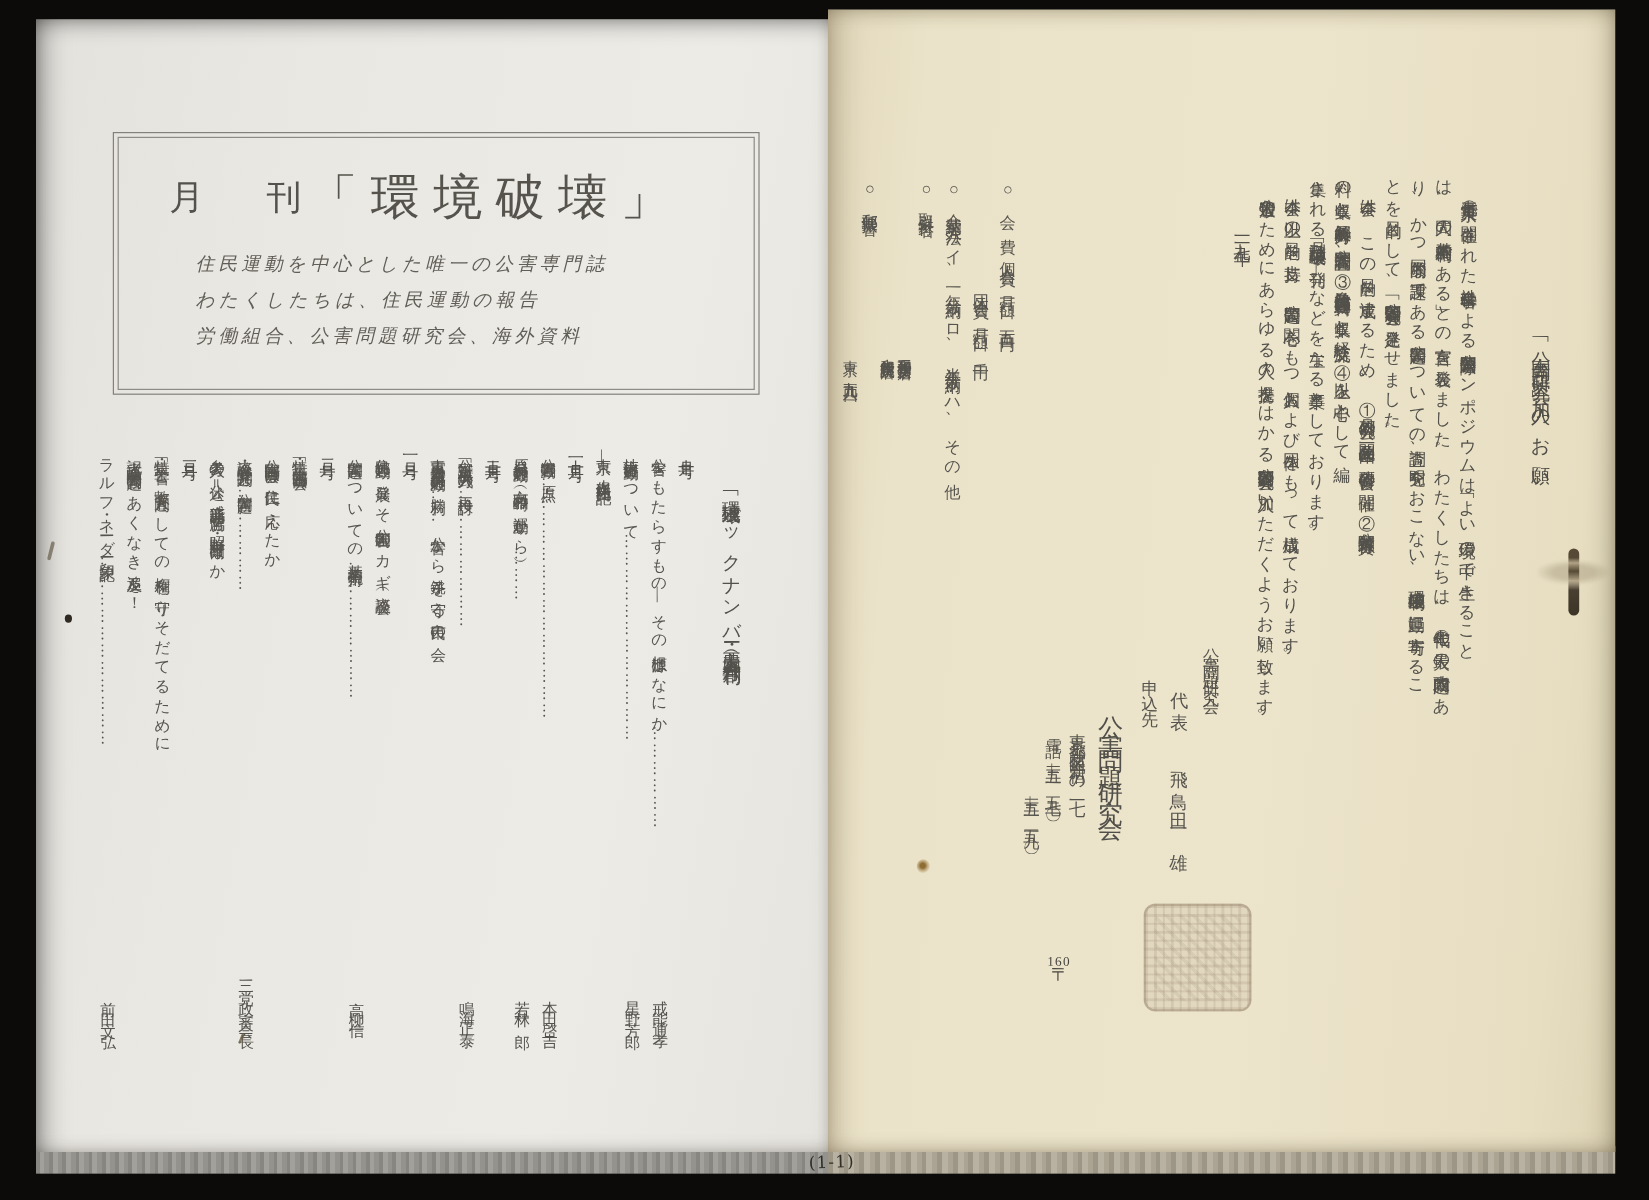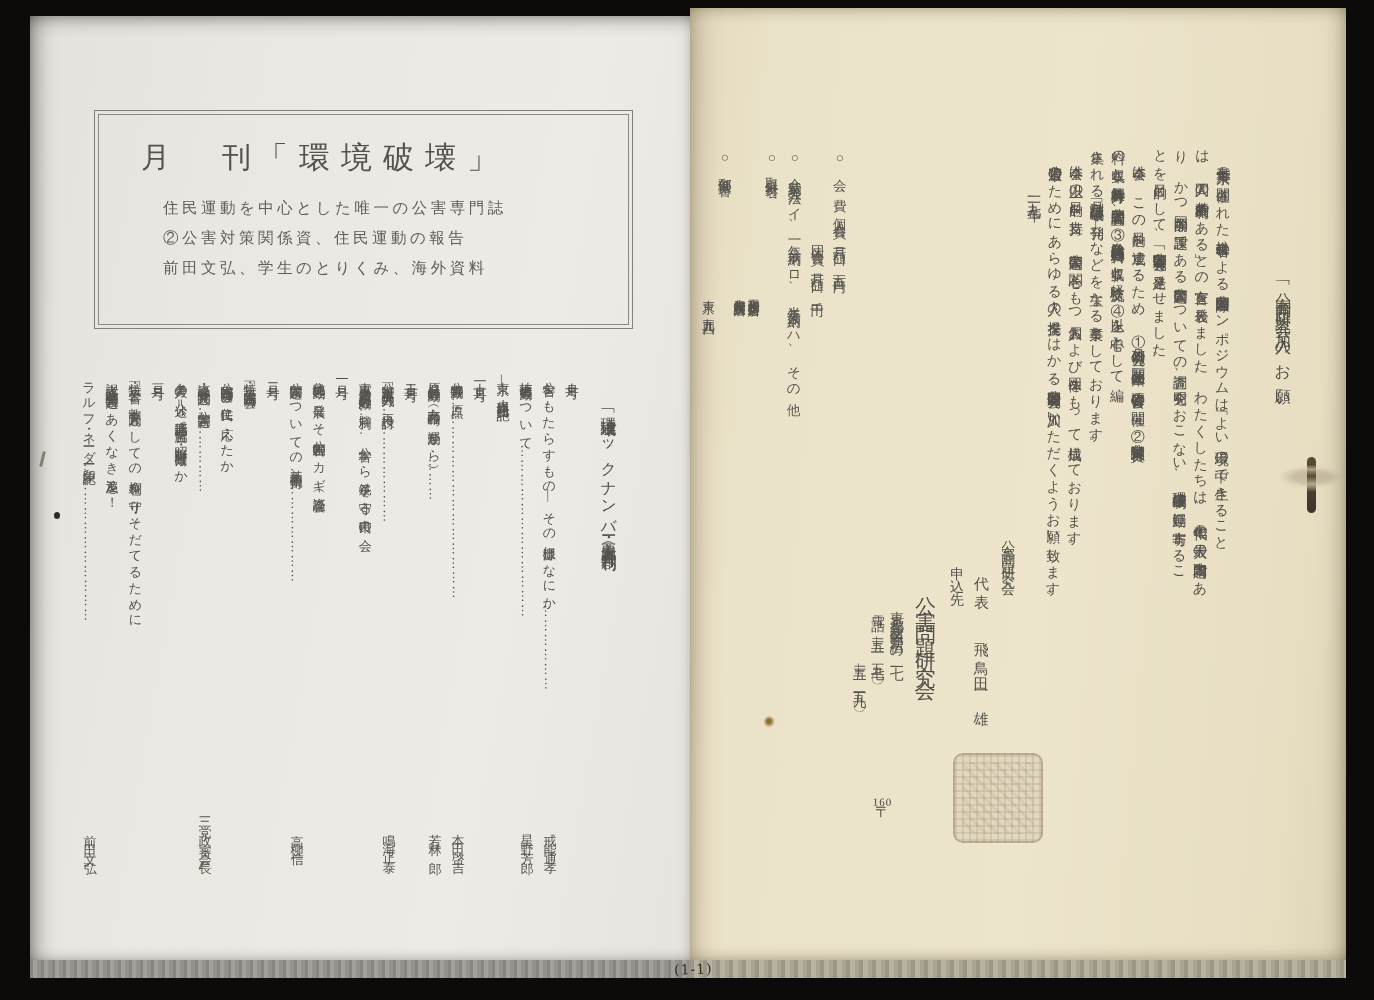--- a/index.html
+++ b/index.html
@@ -38,24 +38,24 @@
   }
   .adbox-inner {
     position:absolute; inset:3px; border:1px solid #8d8b85;
   }
   .ad-title {
     display:flex; align-items:center;
     padding:22px 0 0 42px; color:#5a5850; white-space:nowrap;
   }
   .ad-t1 { font-size:29px; }
   .ad-t2 { font-size:29px; margin-left:52px; }
-  .ad-main { font-size:31px; letter-spacing:11px; margin-left:6px; color:#55534c; }
+  .ad-main { font-size:41px; letter-spacing:11px; margin-left:6px; color:#55534c; }
   .ad-lines { margin:14px 0 0 64px; }
   .ad-line {
-    font-size:15.5px; letter-spacing:3.5px; line-height:30px; color:#605e56;
+    font-size:15.5px; letter-spacing:3.5px; line-height:30px; color:#605e56;font-style:italic;
   }
 
   
   .bn {
     position:absolute; left:52px; top:356px; width:542px; height:490px;
     writing-mode:vertical-rl; text-orientation:mixed; color:#56544e;
     transform:rotate(-0.15deg);
   }
   .bn-title {
     line-height:30px; font-size:15.5px; letter-spacing:1.5px;
@@ -187,23 +187,23 @@
       <div class="adbox-inner">
         <div class="ad-title">
           <span class="ad-t1 ink">月</span>
           <span class="ad-t2 ink">刊</span>
           <span class="ad-main">「環境破壊」</span>
         </div>
         <div class="ad-lines">
 
             <div class="ad-line">住民運動を中心とした唯一の公害専門誌</div>
 
-            <div class="ad-line">②公害対策関係資、住民運動の報告</div>
-
-            <div class="ad-line">前田文弘、学生のとりくみ、海外資料</div>
+            <div class="ad-line">わたくしたちは、住民運動の報告</div>
+
+            <div class="ad-line">労働組合、公害問題研究会、海外資料</div>
 
 
         </div>
       </div>
     </div>
 
     <div class="bn">
       <div class="bn-title">「環境破壊」バックナンバー・主要内容（六月号創刊）</div>
 
         <div class="bn-col">

